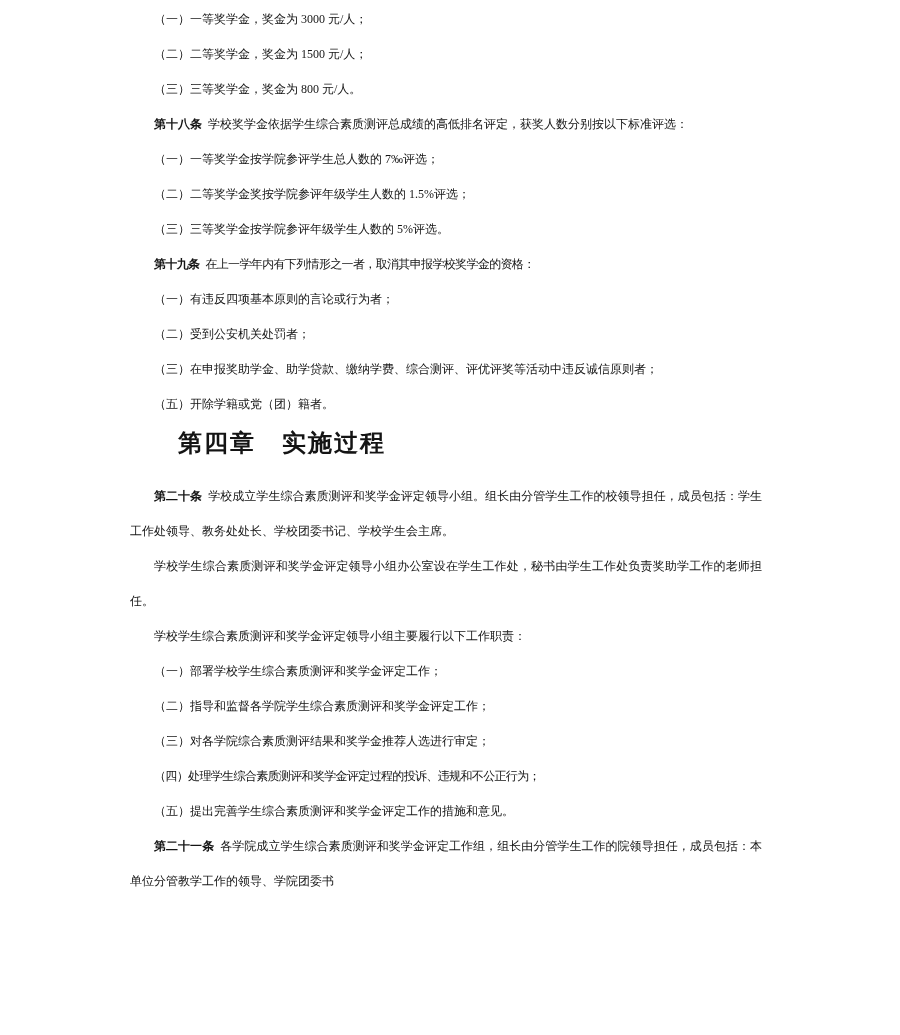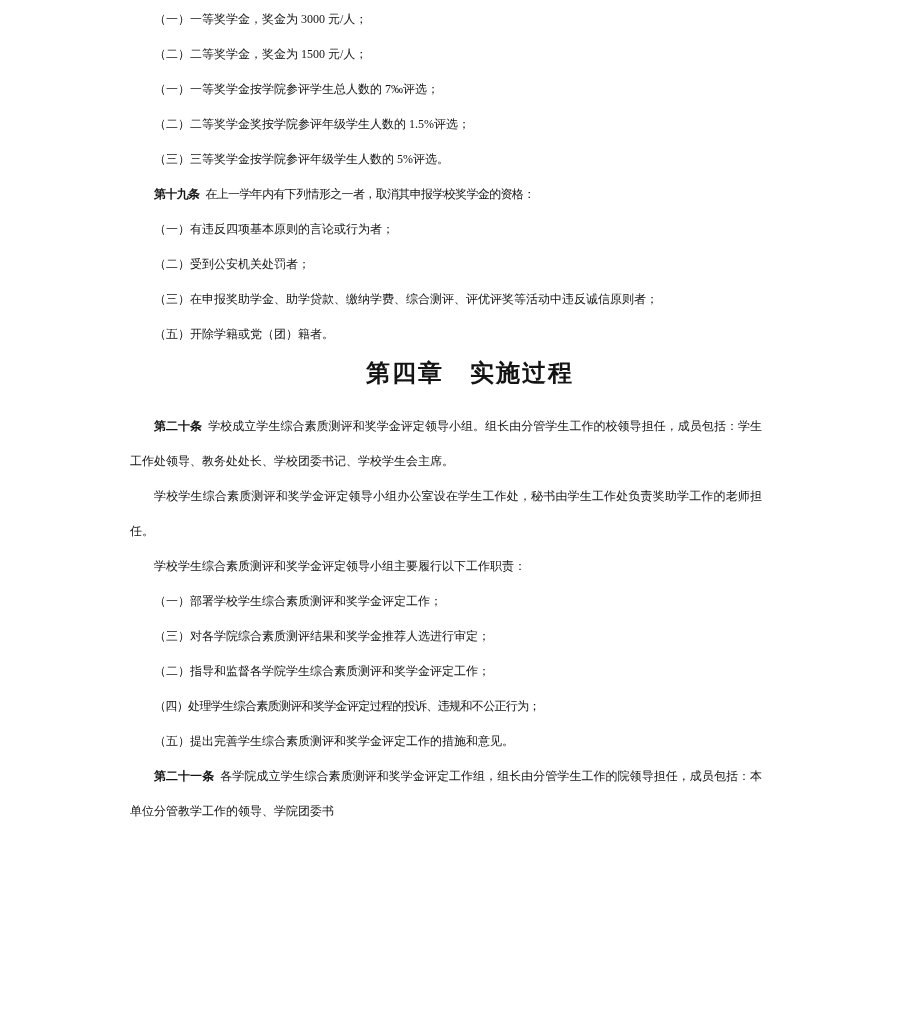--- a/index.html
+++ b/index.html
@@ -43,54 +43,56 @@
     letter-spacing: -0.65px;
   }
   p.chapter-heading {
     margin: 4px 0 18px 0;
     font-family: "Liberation Serif", "DejaVu Serif", serif;
     font-size: 24px;
     letter-spacing: 2px;
     line-height: 35px;
     font-weight: bold;
     color: #141414;
-    text-align: center;
+    text-align: left;
     text-indent: 2em;
   }
 </style>
 </head>
 <body>
 
 <div class="page">
   <div class="textcol">
 
     <p class="block"><span>（一）一等奖学金，奖金为 3000 元/人；</span></p>
     <p class="block"><span>（二）二等奖学金，奖金为 1500 元/人；</span></p>
+    <p class="block"><span>（三）三等奖学金，奖金为 800 元/人。</span></p>
 
+    <p class="block"><span class="article-number">第十八条</span><span>学校奖学金依据学生综合素质测评总成绩的高低排名评定，获奖人数分别按以下标准评选：</span></p>
 
     <p class="block"><span>（一）一等奖学金按学院参评学生总人数的 7‰评选；</span></p>
     <p class="block"><span>（二）二等奖学金奖按学院参评年级学生人数的 1.5%评选；</span></p>
     <p class="block"><span>（三）三等奖学金按学院参评年级学生人数的 5%评选。</span></p>
 
     <p class="block tight"><span class="article-number">第十九条</span><span>在上一学年内有下列情形之一者，取消其申报学校奖学金的资格：</span></p>
 
     <p class="block"><span>（一）有违反四项基本原则的言论或行为者；</span></p>
     <p class="block"><span>（二）受到公安机关处罚者；</span></p>
     <p class="block"><span>（三）在申报奖助学金、助学贷款、缴纳学费、综合测评、评优评奖等活动中违反诚信原则者；</span></p>
     <p class="block"><span>（五）开除学籍或党（团）籍者。</span></p>
 
     <p class="chapter-heading">第四章　实施过程</p>
 
     <p class="block"><span class="article-number">第二十条</span><span>学校成立学生综合素质测评和奖学金评定领导小组。组长由分管学生工作的校领导担任，成员包括：学生工作处领导、教务处处长、学校团委书记、学校学生会主席。</span></p>
 
     <p class="block"><span>学校学生综合素质测评和奖学金评定领导小组办公室设在学生工作处，秘书由学生工作处负责奖助学工作的老师担任。</span></p>
     <p class="block"><span>学校学生综合素质测评和奖学金评定领导小组主要履行以下工作职责：</span></p>
 
     <p class="block"><span>（一）部署学校学生综合素质测评和奖学金评定工作；</span></p>
+    <p class="block"><span>（二）指导和监督各学院学生综合素质测评和奖学金评定工作；</span></p>
     <p class="block"><span>（三）对各学院综合素质测评结果和奖学金推荐人选进行审定；</span></p>
-    <p class="block"><span>（二）指导和监督各学院学生综合素质测评和奖学金评定工作；</span></p>
     <p class="block tight"><span>（四）处理学生综合素质测评和奖学金评定过程的投诉、违规和不公正行为；</span></p>
     <p class="block"><span>（五）提出完善学生综合素质测评和奖学金评定工作的措施和意见。</span></p>
 
     <p class="block"><span class="article-number">第二十一条</span><span>各学院成立学生综合素质测评和奖学金评定工作组，组长由分管学生工作的院领导担任，成员包括：本单位分管教学工作的领导、学院团委书</span></p>
 
   </div>
 </div>
 
 </body></html>

